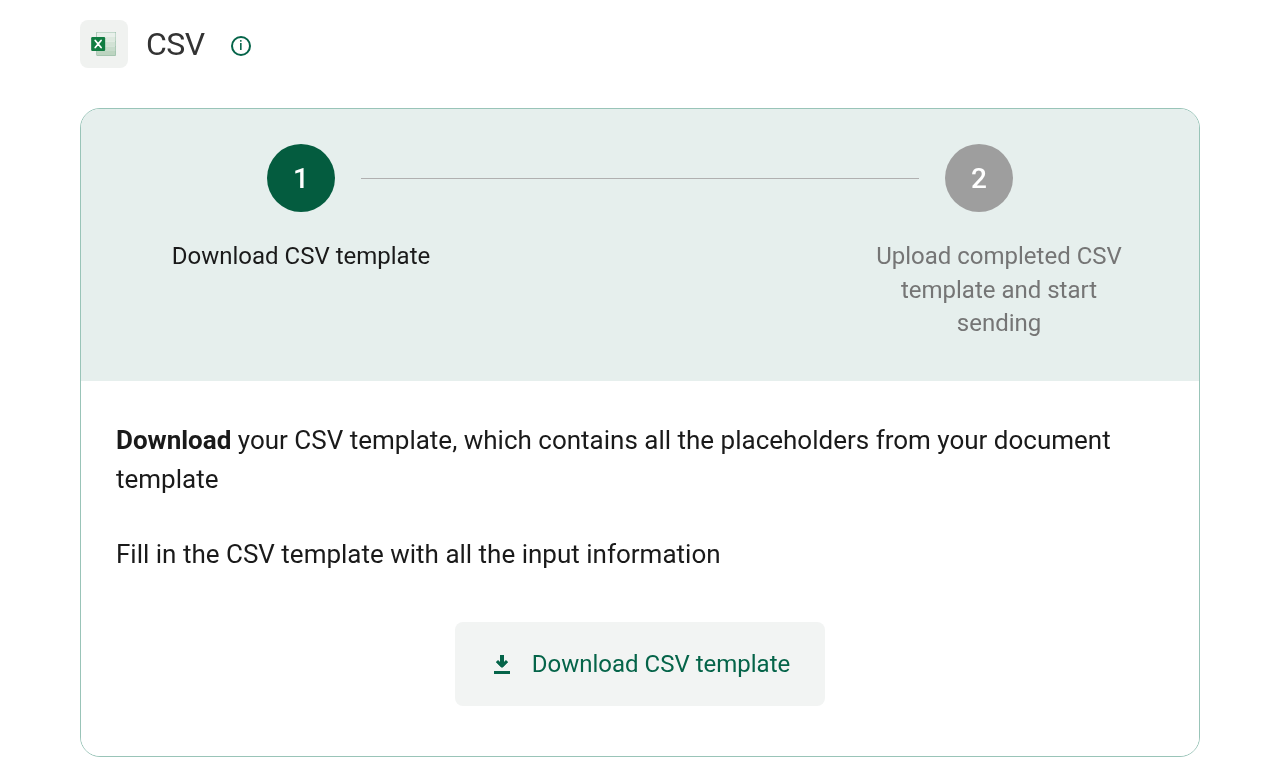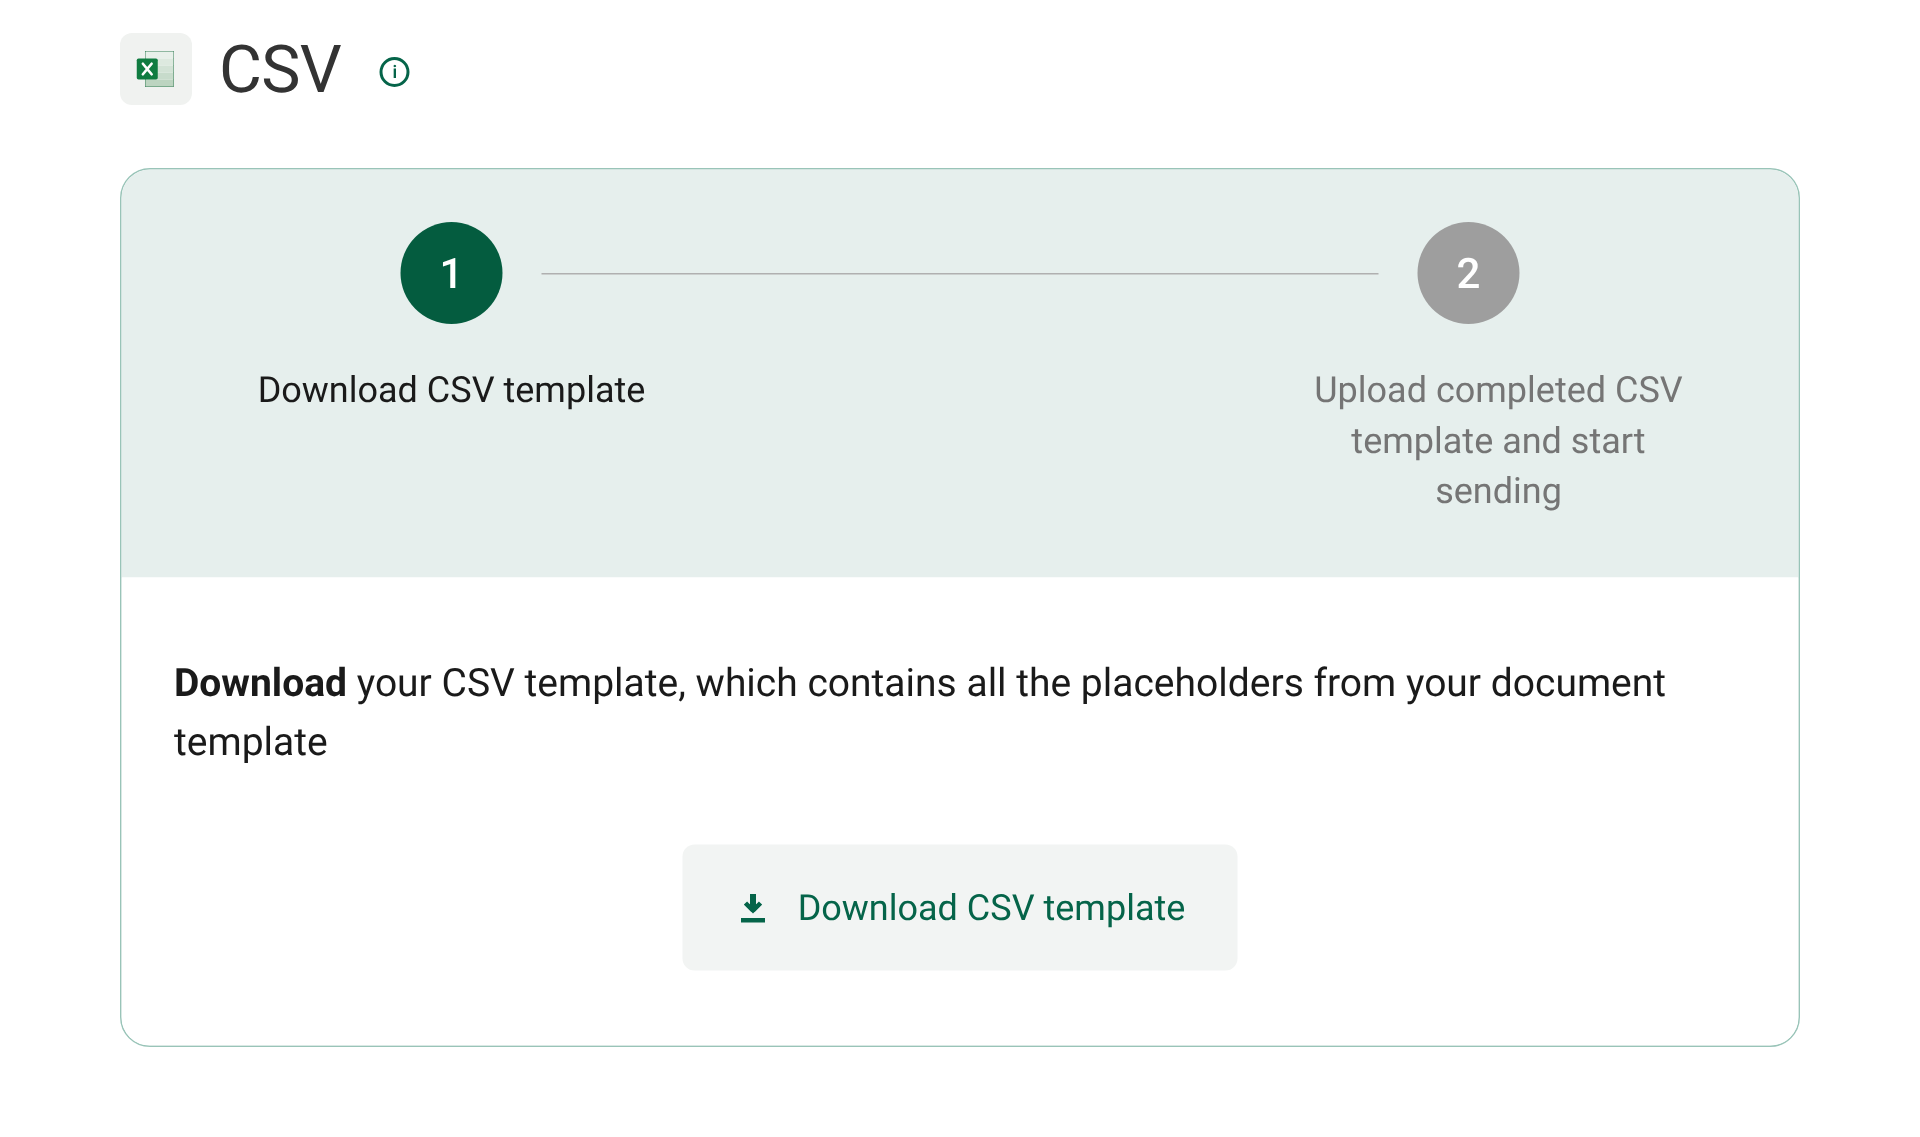--- a/index.html
+++ b/index.html
@@ -32,21 +32,21 @@
       align-items: center;
       justify-content: center;
     }
     
     .excel-icon {
       width: 28px;
       height: 28px;
     }
     
     .page-title {
-      font-size: 44px;
+      font-size: 32px;
       font-weight: 400;
       color: #333333;
       letter-spacing: -0.5px;
     }
     
     .info-icon {
       width: 20px;
       height: 20px;
       border: 2px solid #056449;
       border-radius: 50%;
@@ -123,21 +123,21 @@
       flex: 1;
       height: 1px;
       background: #b0b0b0;
       margin-top: 34px;
       margin-left: -100px;
       margin-right: -100px;
     }
     
     .content-section {
       background: #ffffff;
-      padding: 52px 35px 50px 35px;
+      padding: 40px 35px 50px 35px;
     }
     
     .instruction {
       font-size: 26px;
       line-height: 1.5;
       color: #1a1a1a;
       margin-bottom: 36px;
     }
     
     .instruction .bold {
@@ -197,20 +197,21 @@
     <div class="step">
       <div class="step-circle inactive">2</div>
       <div class="step-label inactive">Upload completed CSV template and start sending</div>
     </div>
   </div>
 
   <div class="content-section">
     <p class="instruction">
       <span class="bold">Download</span><span> your CSV template, which contains all the placeholders from your document template</span>
     </p>
+    <p class="instruction">Fill in the CSV template with all the input information</p>
 
     <button class="download-button">
       <svg class="download-arrow-icon" viewBox="0 0 24 24" xmlns="http://www.w3.org/2000/svg">
         <path d="M12 3 L12 14 M12 14 L7 9 M12 14 L17 9" stroke="#056449" stroke-width="3" fill="none"></path>
         <polygon points="12,16 6,10 18,10" fill="#056449"></polygon>
         <rect x="10" y="3" width="4" height="9" fill="#056449"></rect>
         <rect x="4" y="19" width="16" height="3" fill="#056449"></rect>
       </svg>
       <span>Download CSV template</span>
     </button>

